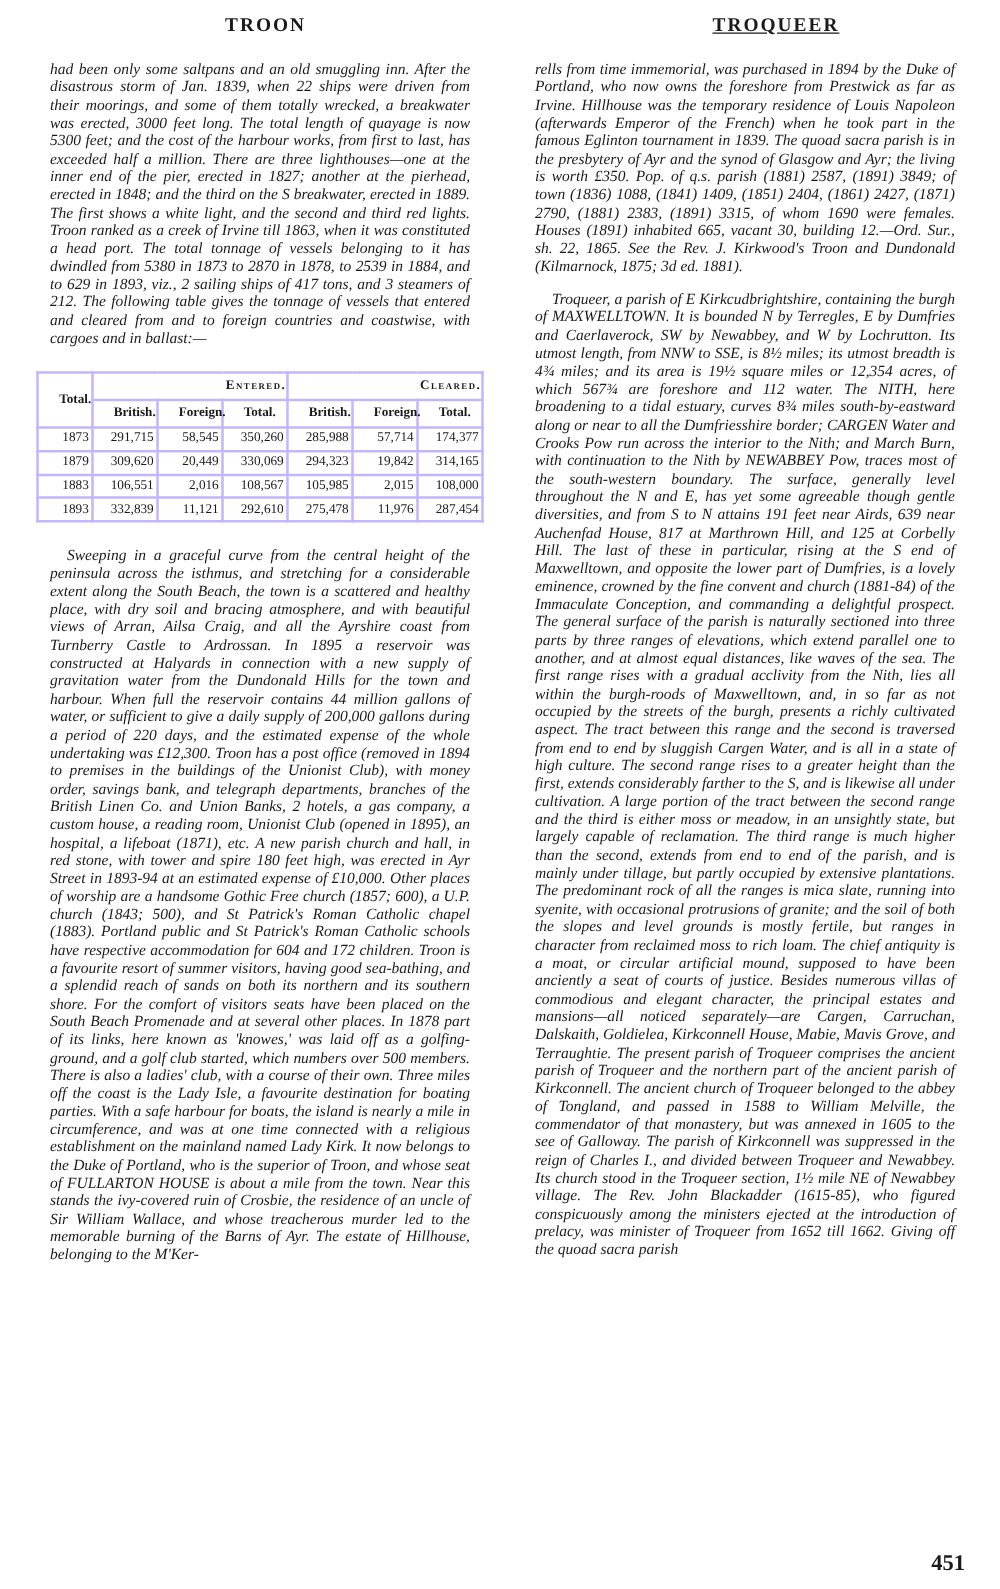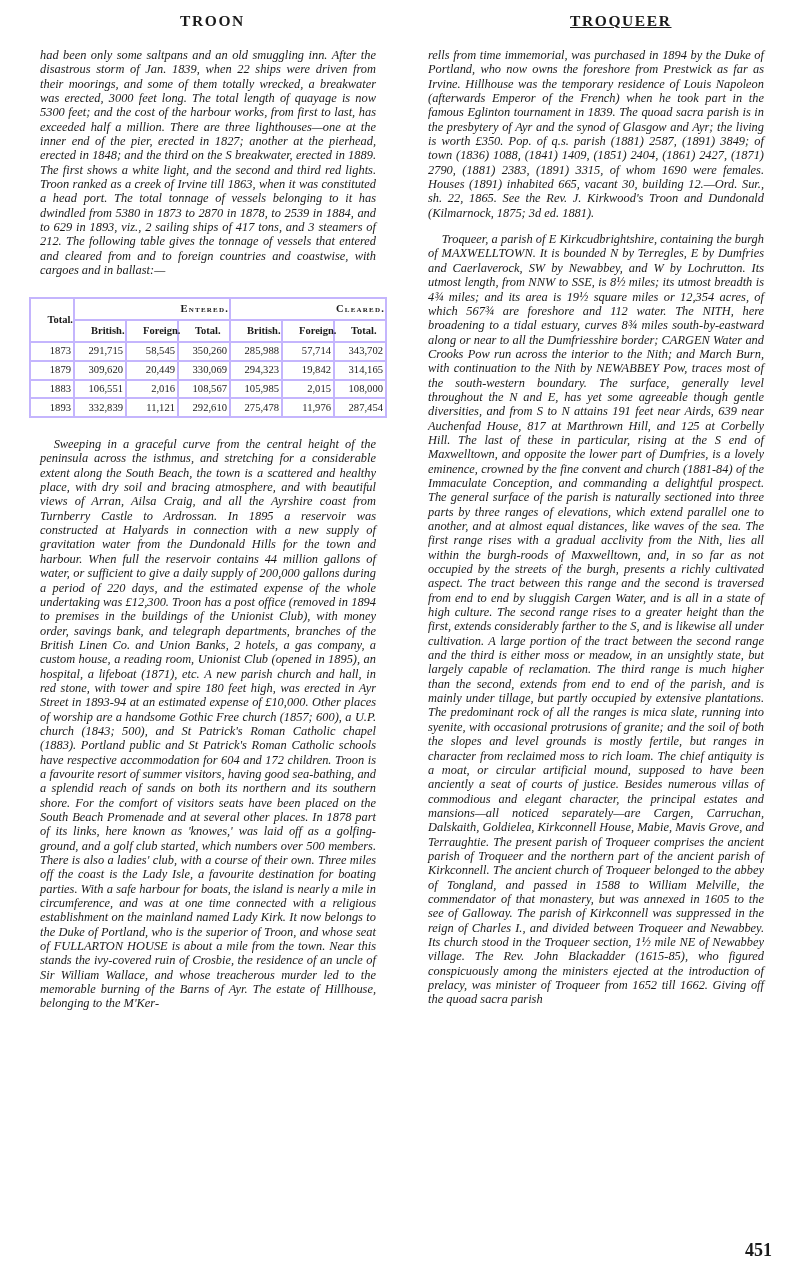--- a/index.html
+++ b/index.html
@@ -138,21 +138,21 @@
 
         </thead>
         <tbody id="tonnage-body">
         <tr>
                 <td class="yearcell">1873</td>
                 <td>291,715</td>
                 <td>58,545</td>
                 <td>350,260</td>
                 <td>285,988</td>
                 <td>57,714</td>
-                <td>343,702</td>
+                <td>174,377</td>
               </tr>
               <tr>
                 <td class="yearcell">1879</td>
                 <td>309,620</td>
                 <td>20,449</td>
                 <td>330,069</td>
                 <td>294,323</td>
                 <td>19,842</td>
                 <td>314,165</td>
               </tr>

